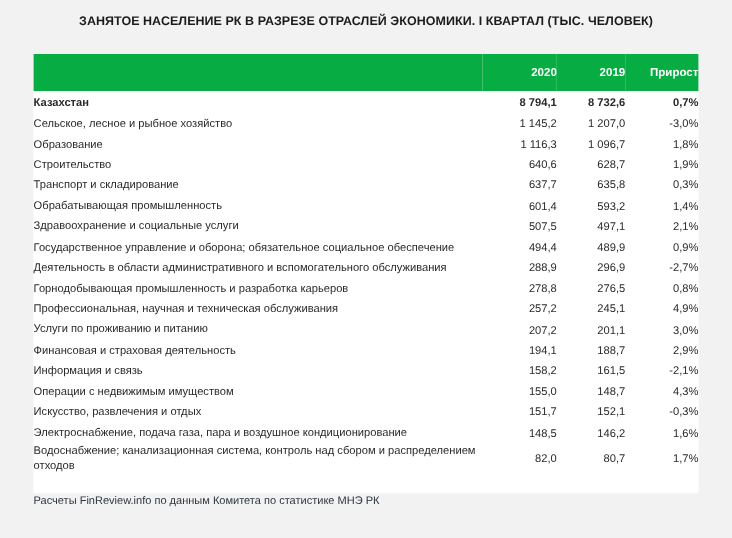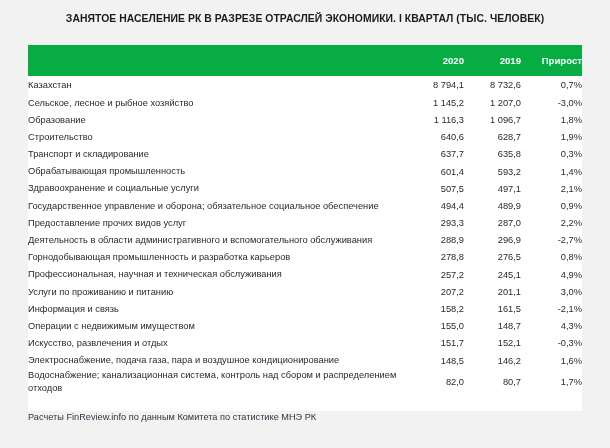--- a/index.html
+++ b/index.html
@@ -70,21 +70,21 @@
     padding-left: 8px;
     padding-right: 4px;
     line-height: 12.5px;
   }
   td.num {
     text-align: right;
     padding-right: 10px;
     white-space: nowrap;
   }
   tr.total td {
-    font-weight: normal;
+    font-weight: bold;
     color: #111111;
   }
   tr.total td.name { padding-top: 1px; }
   tr.tall td { height: 30px; }
   .spacer-row td { height: 6px; background: #ffffff; }
   .footnote {
     position: absolute;
     left: 28px;
     top: 412px;
     font-size: 9.2px;
@@ -152,26 +152,20 @@
             <td class="num">497,1</td>
             <td class="num">2,1%</td>
           </tr>
           <tr>
             <td class="name">Государственное управление и оборона; обязательное социальное обеспечение</td>
             <td class="num">494,4</td>
             <td class="num">489,9</td>
             <td class="num">0,9%</td>
           </tr>
           <tr>
-            <td class="name">Предоставление прочих видов услуг</td>
-            <td class="num">293,3</td>
-            <td class="num">287,0</td>
-            <td class="num">2,2%</td>
-          </tr>
-          <tr>
             <td class="name">Деятельность в области административного и вспомогательного обслуживания</td>
             <td class="num">288,9</td>
             <td class="num">296,9</td>
             <td class="num">-2,7%</td>
           </tr>
           <tr>
             <td class="name">Горнодобывающая промышленность и разработка карьеров</td>
             <td class="num">278,8</td>
             <td class="num">276,5</td>
             <td class="num">0,8%</td>
@@ -180,20 +174,26 @@
             <td class="name">Профессиональная, научная и техническая обслуживания</td>
             <td class="num">257,2</td>
             <td class="num">245,1</td>
             <td class="num">4,9%</td>
           </tr>
           <tr>
             <td class="name">Услуги по проживанию и питанию</td>
             <td class="num">207,2</td>
             <td class="num">201,1</td>
             <td class="num">3,0%</td>
+          </tr>
+          <tr>
+            <td class="name">Финансовая и страховая деятельность</td>
+            <td class="num">194,1</td>
+            <td class="num">188,7</td>
+            <td class="num">2,9%</td>
           </tr>
           <tr>
             <td class="name">Информация и связь</td>
             <td class="num">158,2</td>
             <td class="num">161,5</td>
             <td class="num">-2,1%</td>
           </tr>
           <tr>
             <td class="name">Операции с недвижимым имуществом</td>
             <td class="num">155,0</td>

